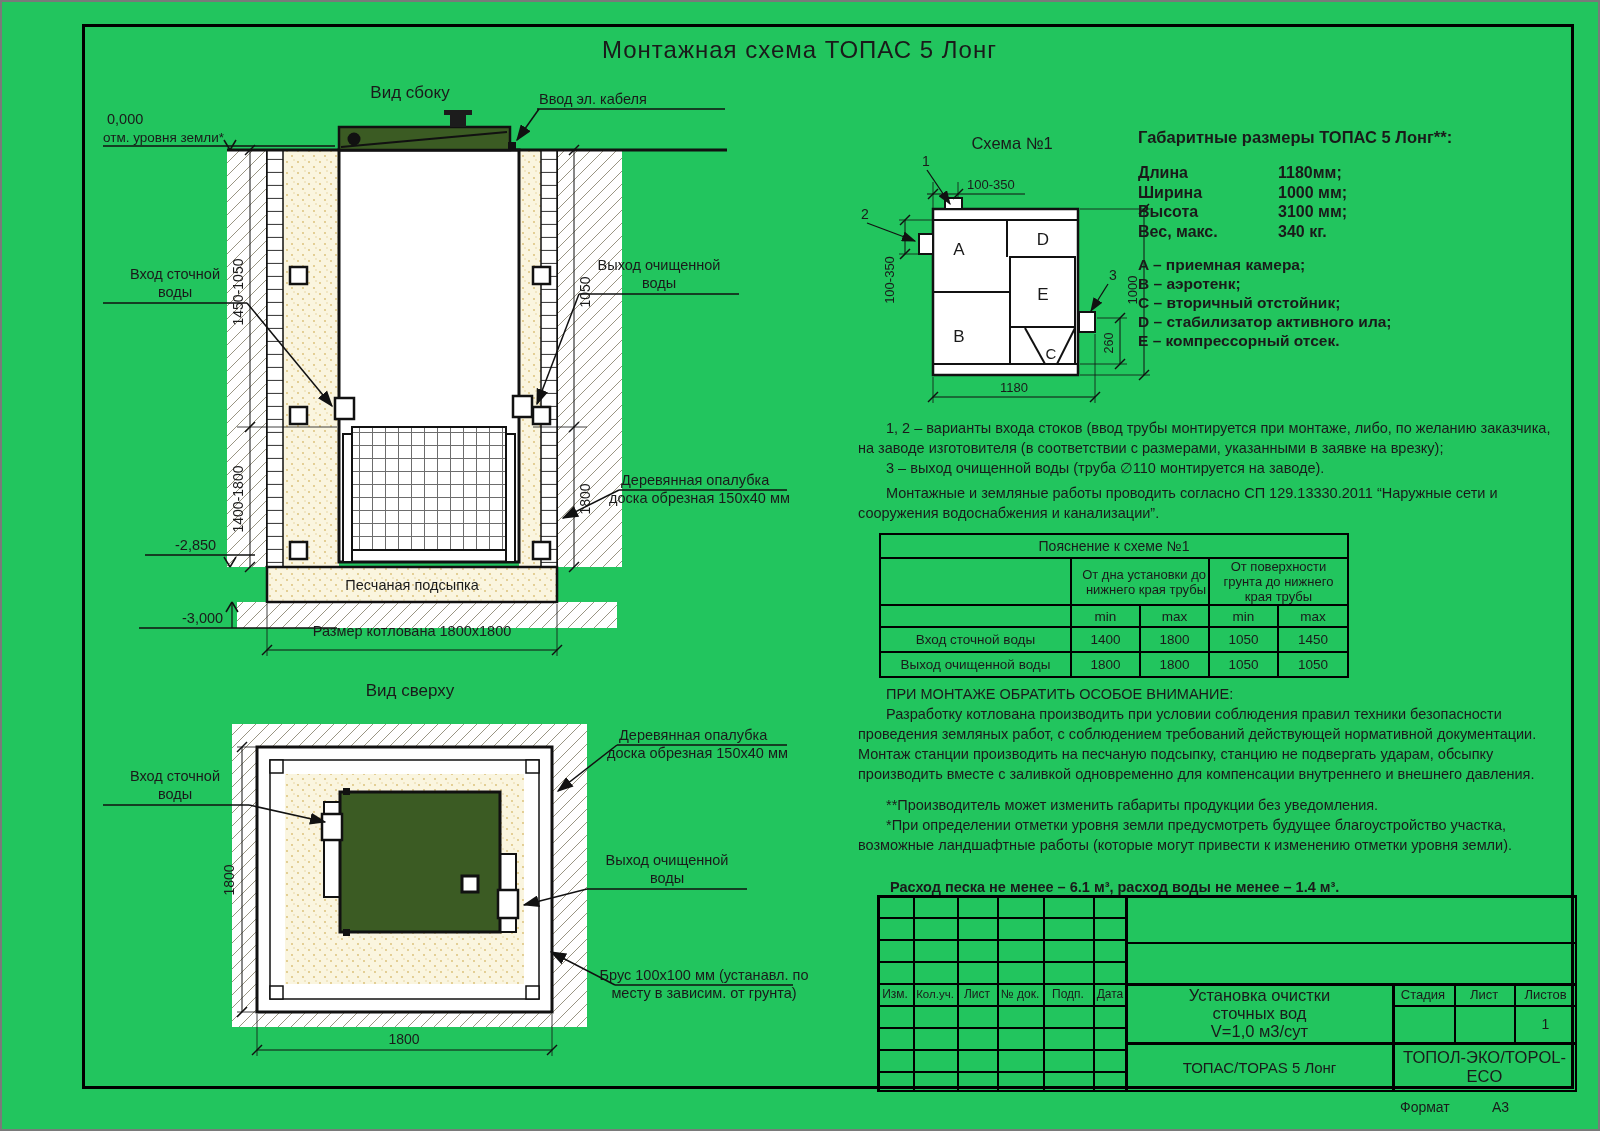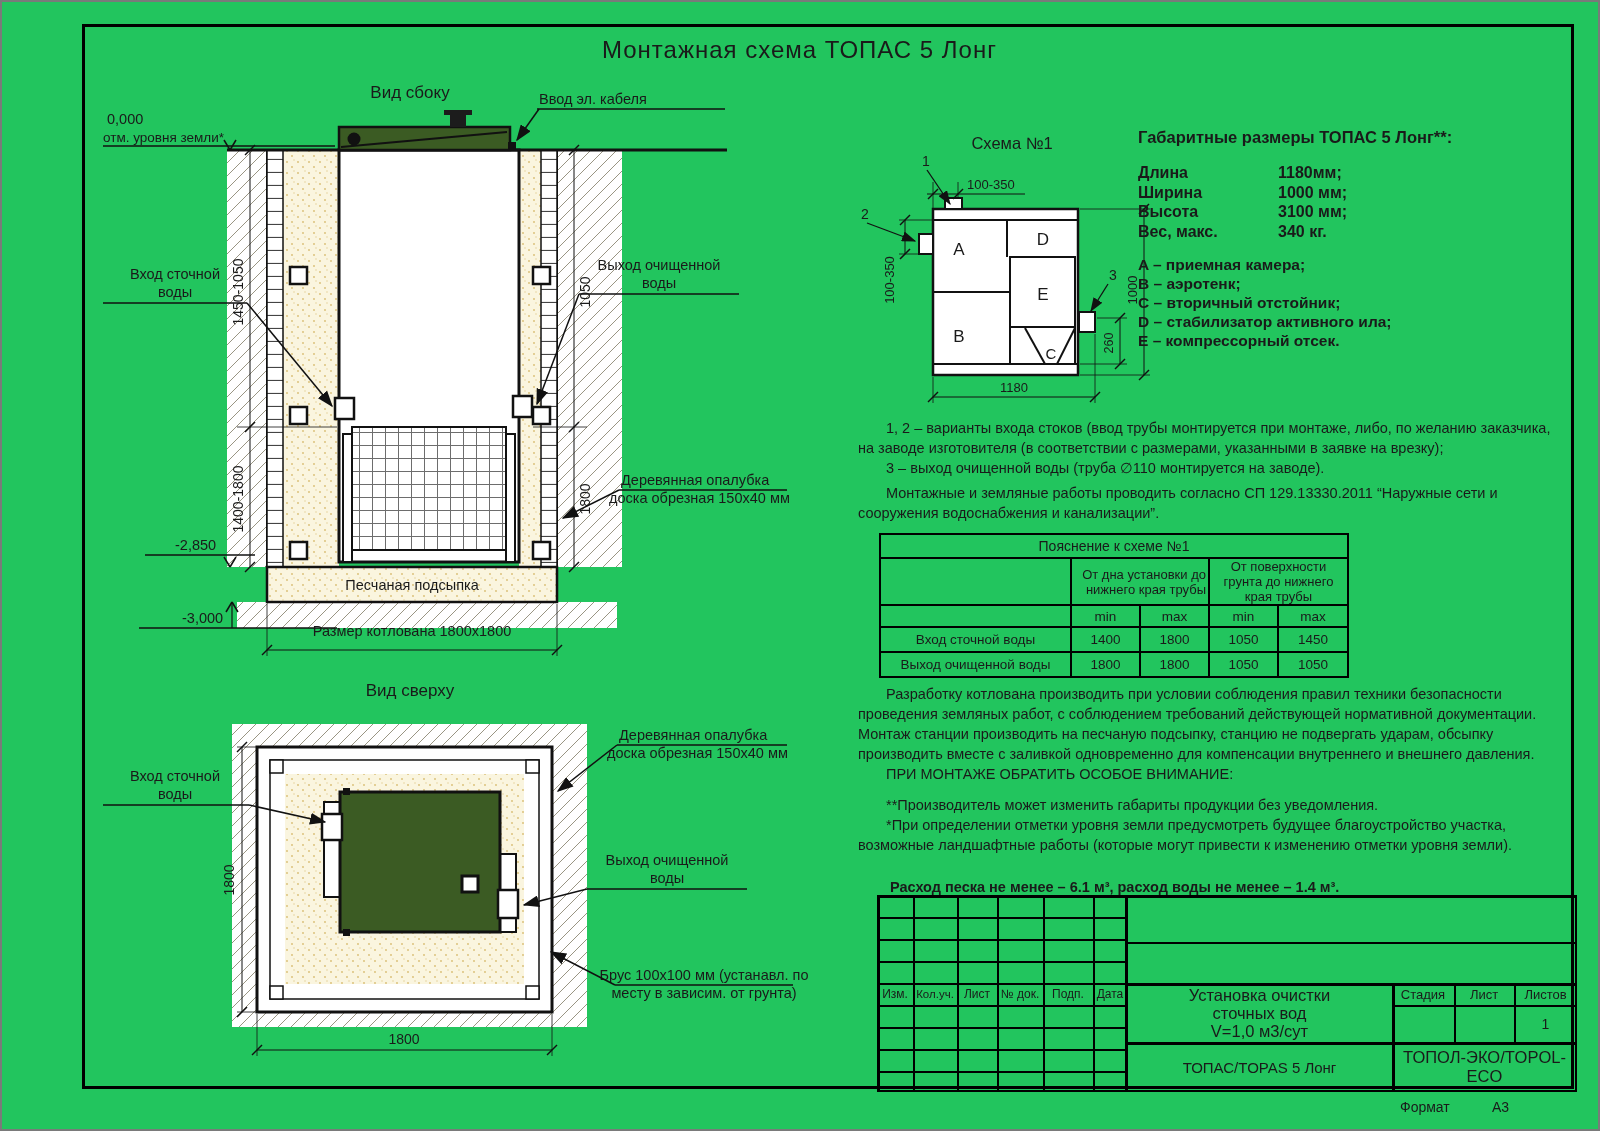--- a/index.html
+++ b/index.html
@@ -454,22 +454,22 @@
       <td style="height:23px;">Выход очищенной воды</td>
       <td>1800</td>
       <td>1800</td>
       <td>1050</td>
       <td>1050</td>
     </tr>
   </tbody>
     </table>
 
   <div class="para" style="left:856px;top:682px;">
+    <p>ПРИ МОНТАЖЕ ОБРАТИТЬ ОСОБОЕ ВНИМАНИЕ:</p>
     <p>Разработку котлована производить при условии соблюдения правил техники безопасности проведения земляных работ, с соблюдением требований действующей нормативной документации. Монтаж станции производить на песчаную подсыпку, станцию не подвергать ударам, обсыпку производить вместе с заливкой одновременно для компенсации внутреннего и внешнего давления.</p>
-    <p>ПРИ МОНТАЖЕ ОБРАТИТЬ ОСОБОЕ ВНИМАНИЕ:</p>
   </div>
 
   <div class="para" style="left:856px;top:793px;">
     <p>**Производитель может изменить габариты продукции без уведомления.</p>
     <p>*При определении отметки уровня земли предусмотреть будущее благоустройство участка, возможные ландшафтные работы (которые могут привести к изменению отметки уровня земли).</p>
   </div>
 
   <div class="txt" style="left:888px;top:877px;font-size:14.5px;">
     <span class="underline-note">Расход песка не менее – 6.1 м³, расход воды не менее – 1.4 м³.</span>
   </div>

